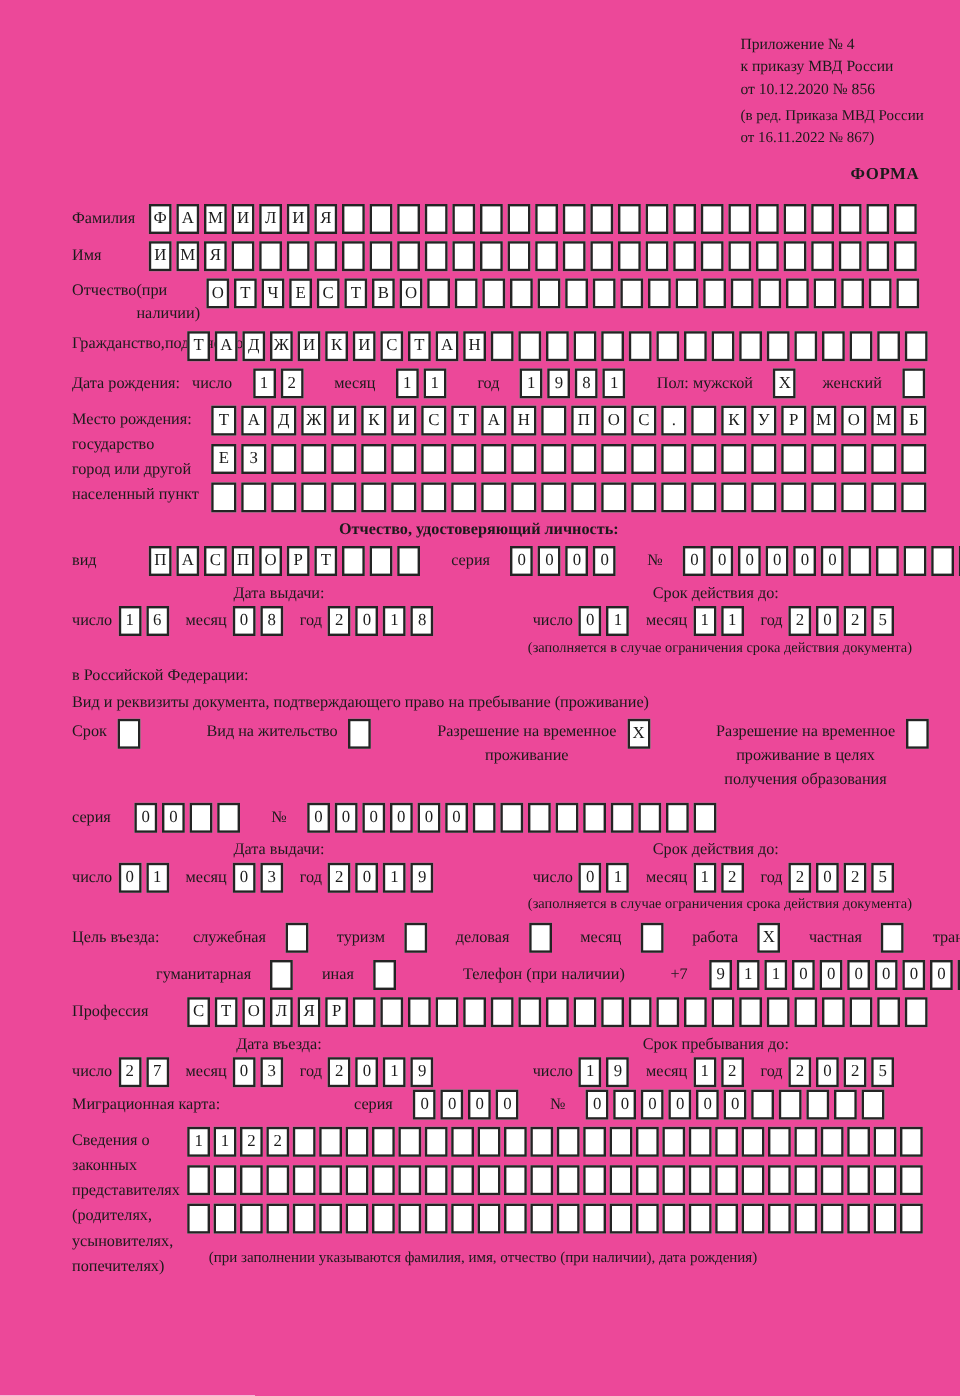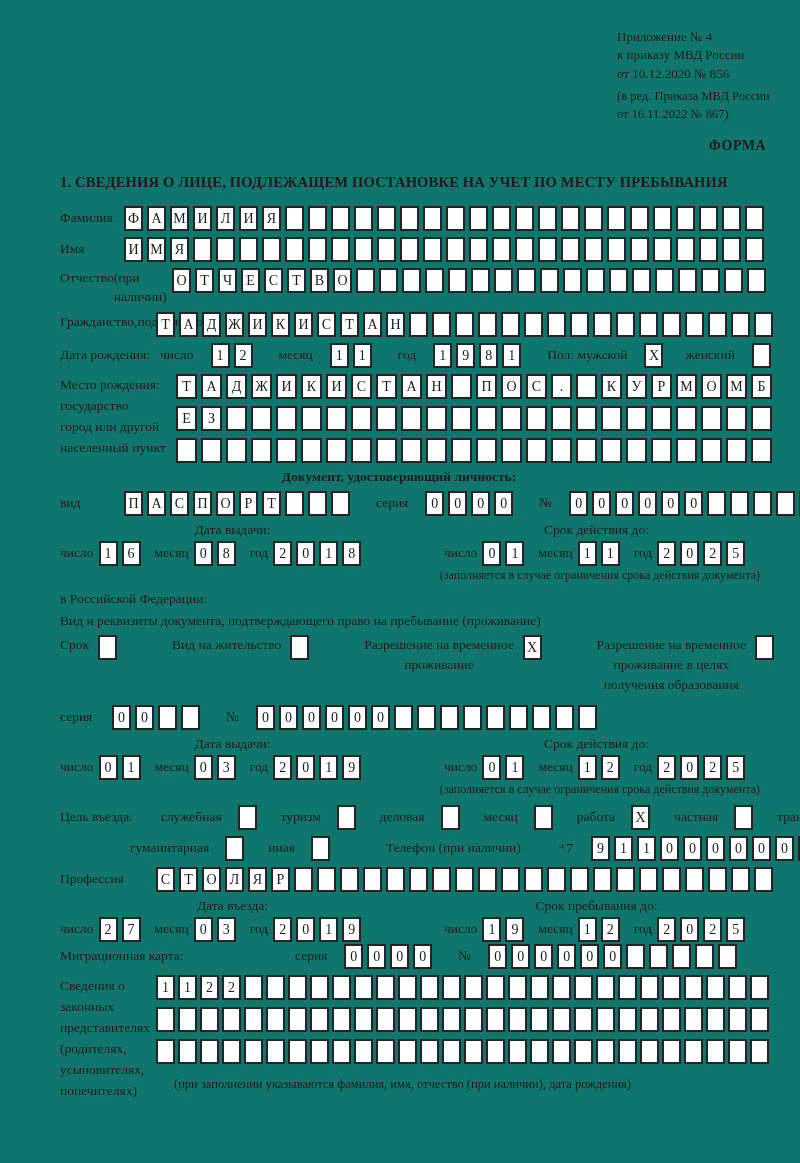--- a/index.html
+++ b/index.html
@@ -1,21 +1,21 @@
 <!DOCTYPE html>
 <html lang="ru"><head>
 <meta charset="utf-8">
 <style>
   html,body{margin:0;padding:0;background:#ffffff;}
   .page{
     position:relative;
     width:800px;height:1163px;
     box-sizing:border-box;
     padding:28px 22px 10px 60px;
-    background:#0f766e;
+    background:#ec4899;
     color:#1b1b1b;
     font-family:"Liberation Serif","DejaVu Serif",serif;
     font-size:13.5px;
     overflow:hidden;
   }
   
   .approval{margin-left:557px;font-size:13px;line-height:1.42;white-space:nowrap;}
   .approval .amend{margin-top:5px;font-size:12.5px;}
   .approval .amend2{font-size:12.5px;}
   .forma{margin:14px 12px 0 0;text-align:right;font-weight:bold;font-size:14px;letter-spacing:.5px;}
@@ -80,21 +80,20 @@
     <div>от 10.12.2020 № 856</div>
     <div class="amend">(в ред. Приказа МВД России</div>
     <div class="amend2">от 16.11.2022 № 867)</div>
   </div>
 
   <div class="forma">ФОРМА</div>
 
   <div class="title">
   </div>
 
-  <div class="sec-heading">1. СВЕДЕНИЯ О ЛИЦЕ, ПОДЛЕЖАЩЕМ ПОСТАНОВКЕ НА УЧЕТ ПО МЕСТУ ПРЕБЫВАНИЯ</div>
 
   <div class="frow">
     <span class="lbl w52">Фамилия</span>
     <div class="cells">
         <span class="cell">Ф</span>
         <span class="cell">А</span>
         <span class="cell">М</span>
         <span class="cell">И</span>
         <span class="cell">Л</span>
         <span class="cell">И</span>
@@ -339,21 +338,21 @@
           <span class="cell"></span>
           <span class="cell"></span>
           <span class="cell"></span>
           <span class="cell"></span>
           <span class="cell"></span>
           <span class="cell"></span>
         </div>
     </div>
   </div>
 
-  <div class="center-bold">Документ, удостоверяющий личность:</div>
+  <div class="center-bold">Отчество, удостоверяющий личность:</div>
 
   <div class="frow">
     <span class="lbl w52">вид</span>
     <div class="cells">
         <span class="cell">П</span>
         <span class="cell">А</span>
         <span class="cell">С</span>
         <span class="cell">П</span>
         <span class="cell">О</span>
         <span class="cell">Р</span>

